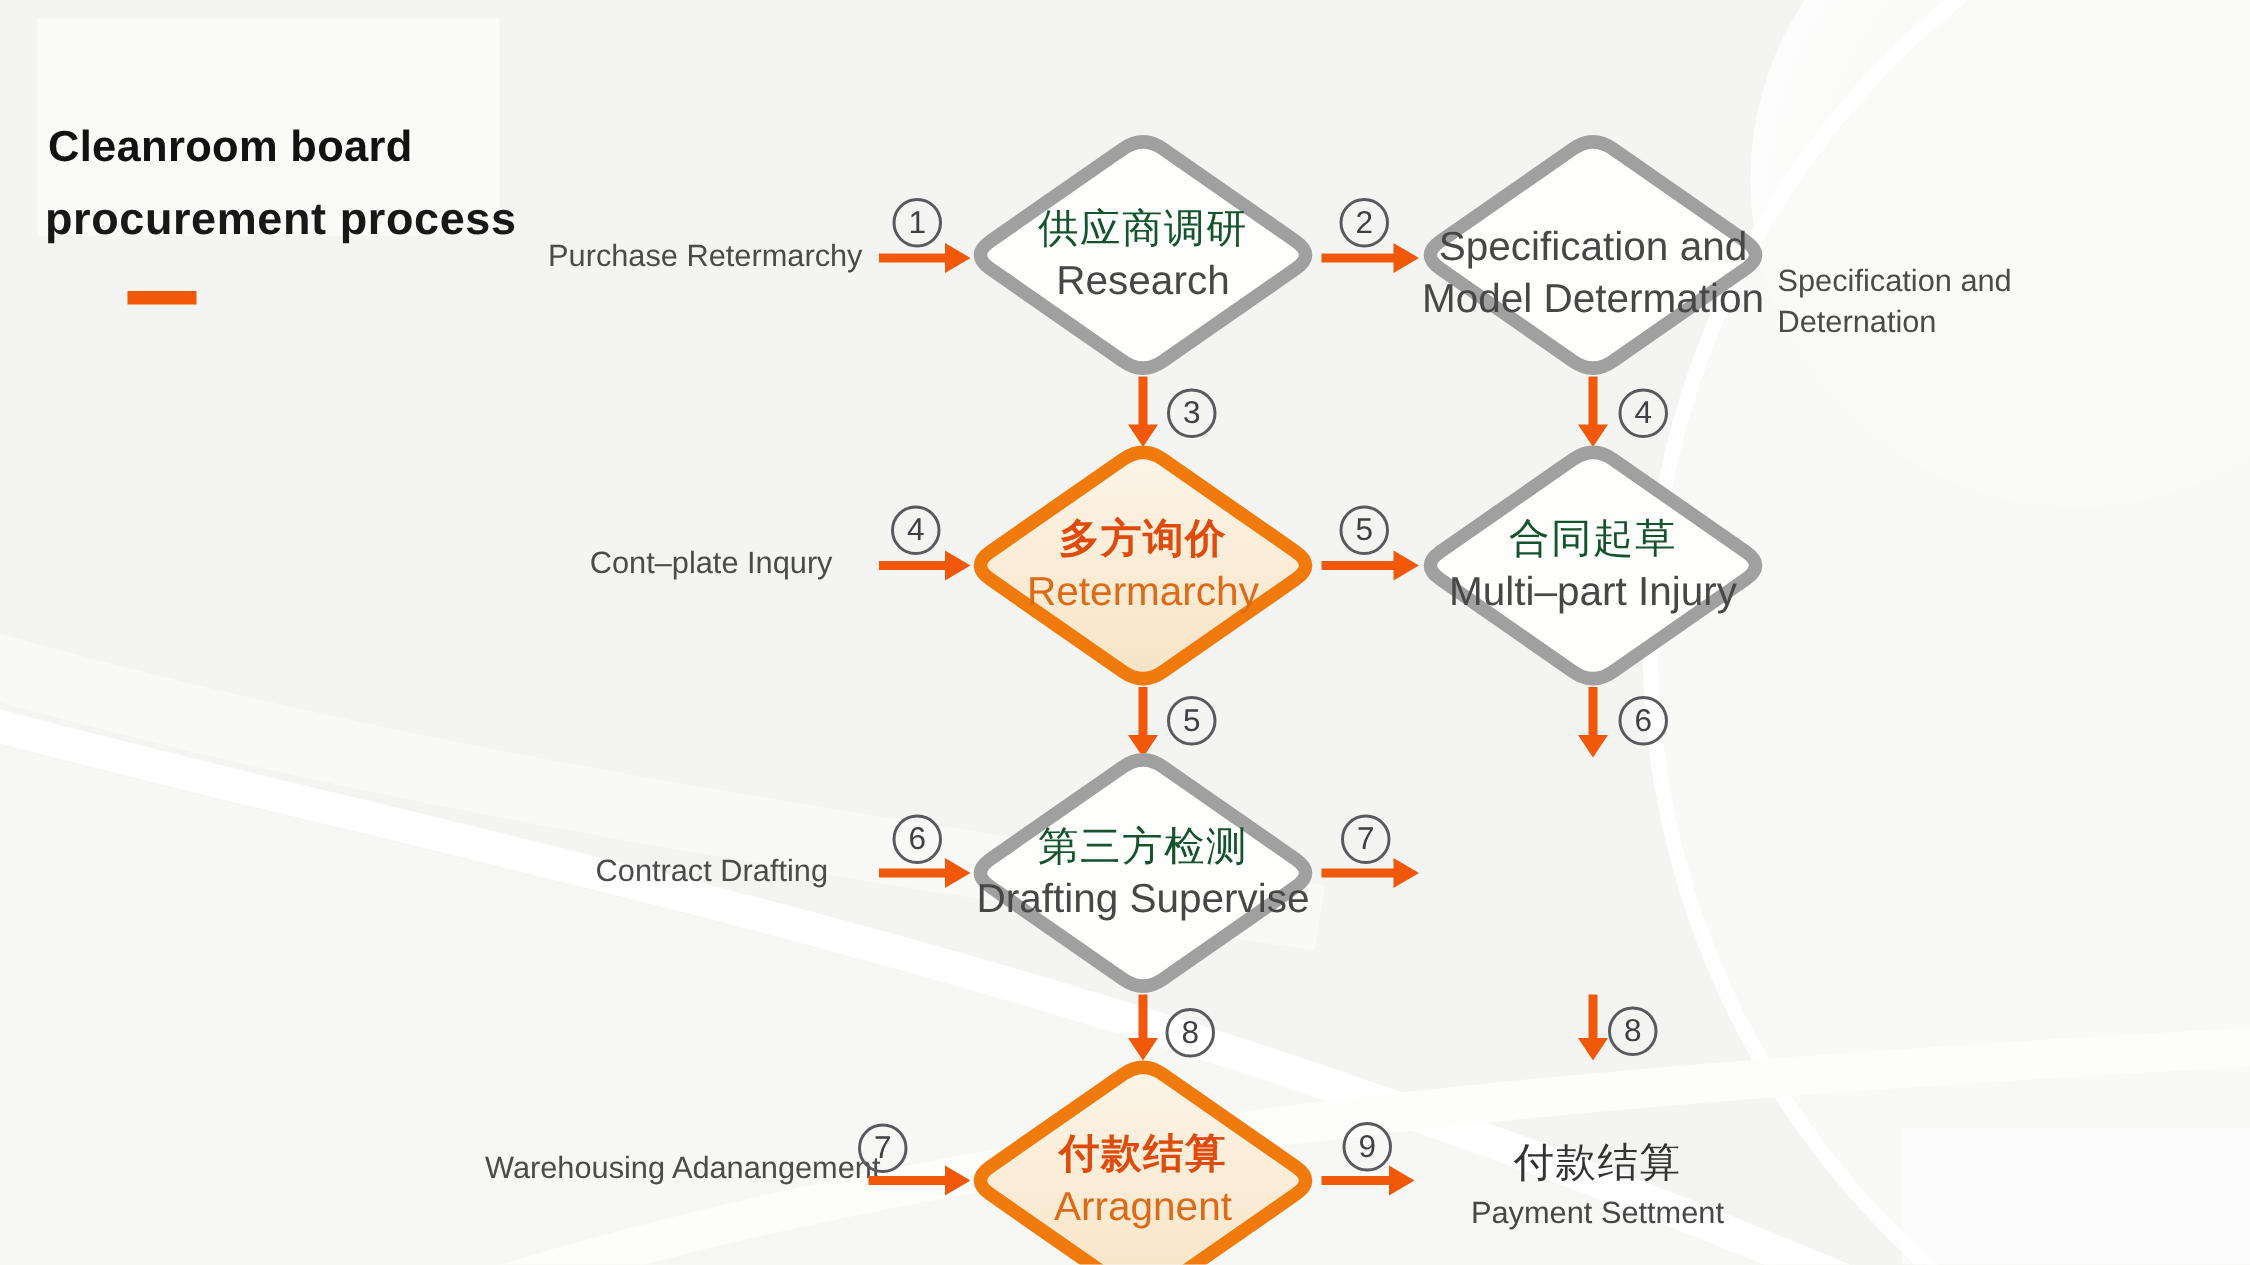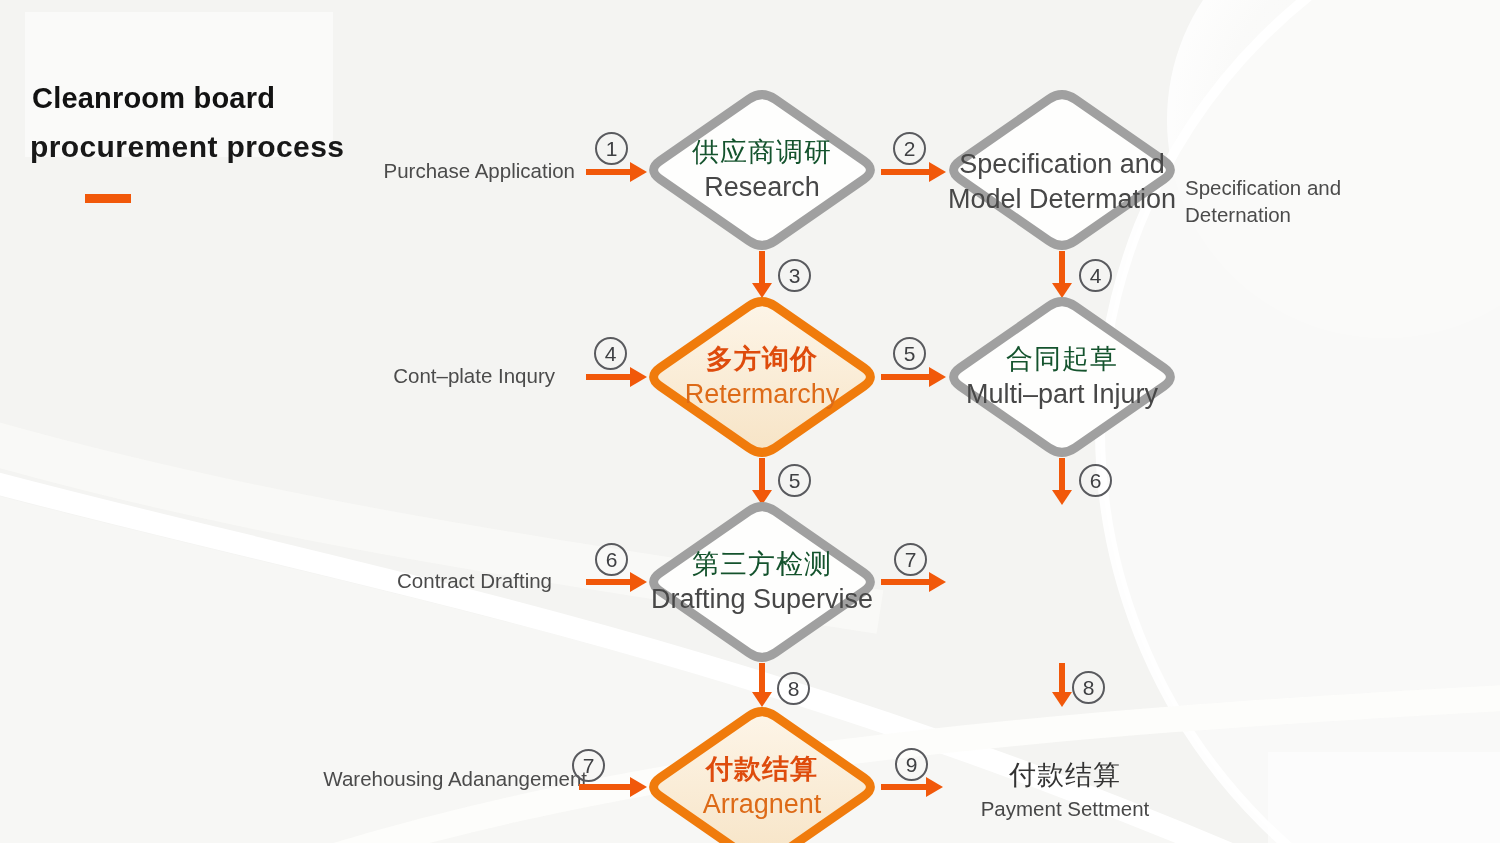--- a/index.html
+++ b/index.html
@@ -84,21 +84,21 @@
     <path d="M260,880 C 620,758 1020,724 1540,696" stroke="#fdfdfb" stroke-width="26" fill="none" opacity="0.95"></path>
     <rect x="1268" y="752" width="232" height="91" fill="#ffffff" opacity="0.5"></rect>
   </svg>
 
   <div class="layer">
 
     <div class="title-line1">Cleanroom board</div>
     <div class="title-line2">procurement process</div>
     <div class="title-bar"></div>
 
-    <div class="flabel" style="left:245px;top:129px">Purchase Application</div>
+    <div class="flabel" style="left:245px;top:129px">Purchase Retermarchy</div>
     <div class="flabel" style="left:225px;top:334px">Cont–plate Inqury</div>
     <div class="flabel" style="left:222px;top:539px">Contract Drafting</div>
     <div class="flabel" style="left:257px;top:737px">Warehousing Adanangement</div>
 
     <div class="ah" style="left:586px;top:139px;width:45px"></div>
     <div class="ah" style="left:881px;top:139px;width:49px"></div>
     <div class="ah" style="left:586px;top:344px;width:45px"></div>
     <div class="ah" style="left:881px;top:344px;width:49px"></div>
     <div class="ah" style="left:586px;top:549px;width:45px"></div>
     <div class="ah" style="left:881px;top:549px;width:49px"></div>

